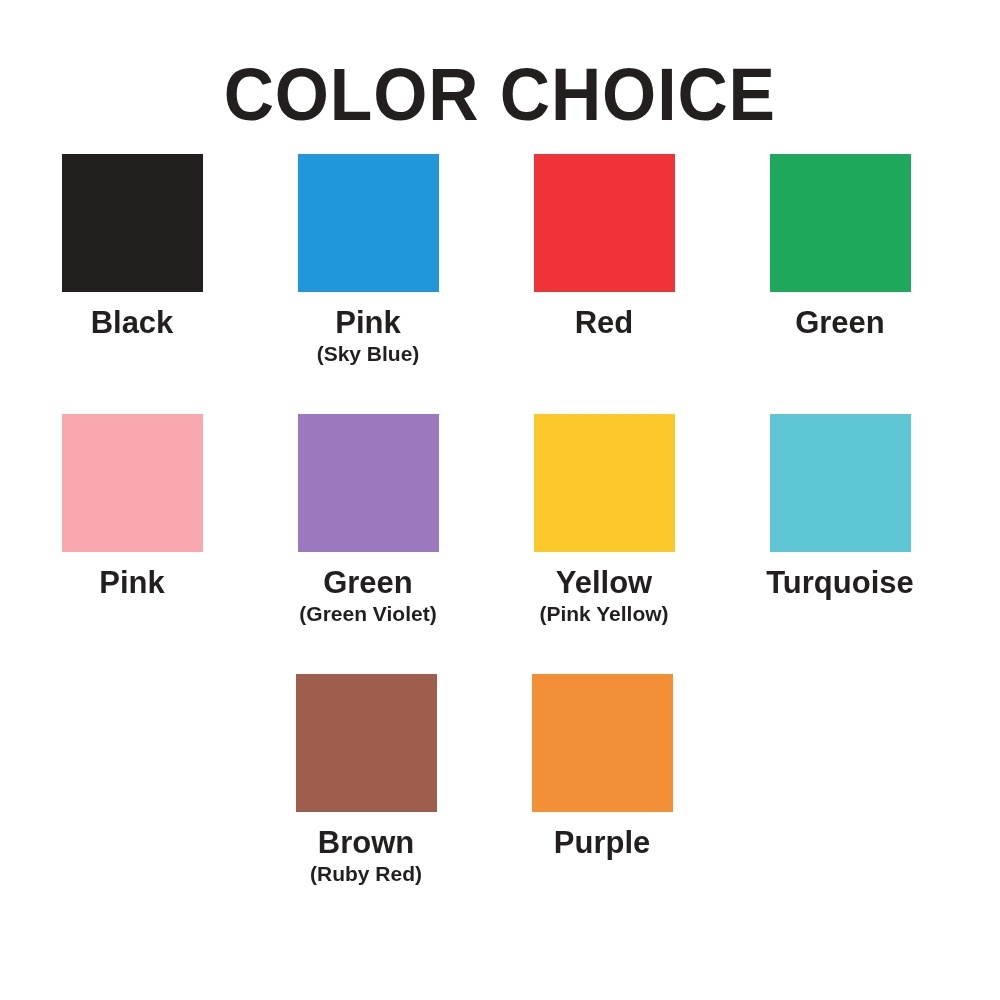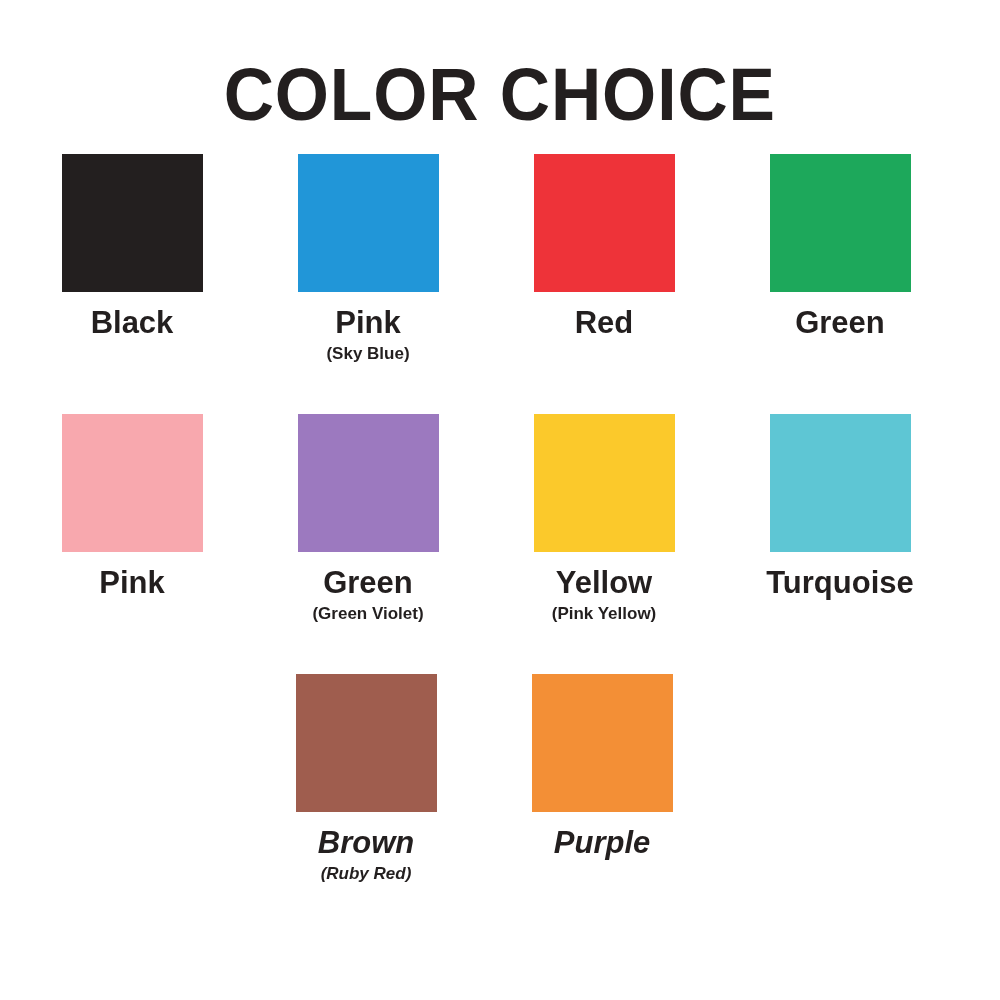--- a/index.html
+++ b/index.html
@@ -53,21 +53,21 @@
   .row {
     display: flex;
     justify-content: flex-start;
     align-items: flex-start;
     width: 1000px;
     box-sizing: border-box;
     padding-left: 14px;
   }
   .row-1 { margin-top: 38px; }
   .row-2 { margin-top: 48px; }
-  .row-3 { margin-top: 48px; padding-left: 248px; font-style: italic; }
+  .row-3 { margin-top: 48px; padding-left: 248px; }
 
   .cell {
     width: 236px;
     box-sizing: border-box;
     display: flex;
     flex-direction: column;
     align-items: center;
   }
   
   .cell .inner {
@@ -90,21 +90,21 @@
     font-weight: bold;
     font-size: 31px;
     line-height: 34px;
     color: #231f1f;
     white-space: nowrap;
   }
   .sublabel {
     margin-top: 1px;
     font-family: "Liberation Sans", sans-serif;
     font-weight: bold;
-    font-size: 17px;
+    font-size: 21px;
     line-height: 25px;
     color: #231f1f;
     text-align: center;
     white-space: nowrap;
   }
   .sublabel:empty { display: none; }
 </style>
 </head>
 <body style="background-color: rgb(255, 255, 255);">
 

